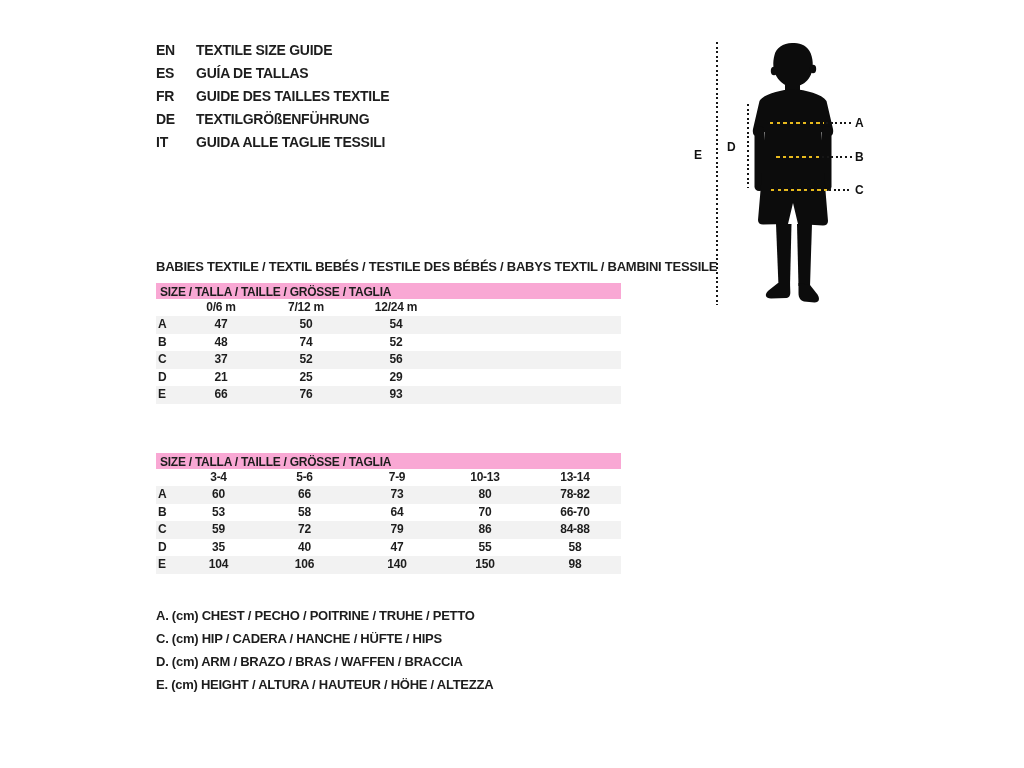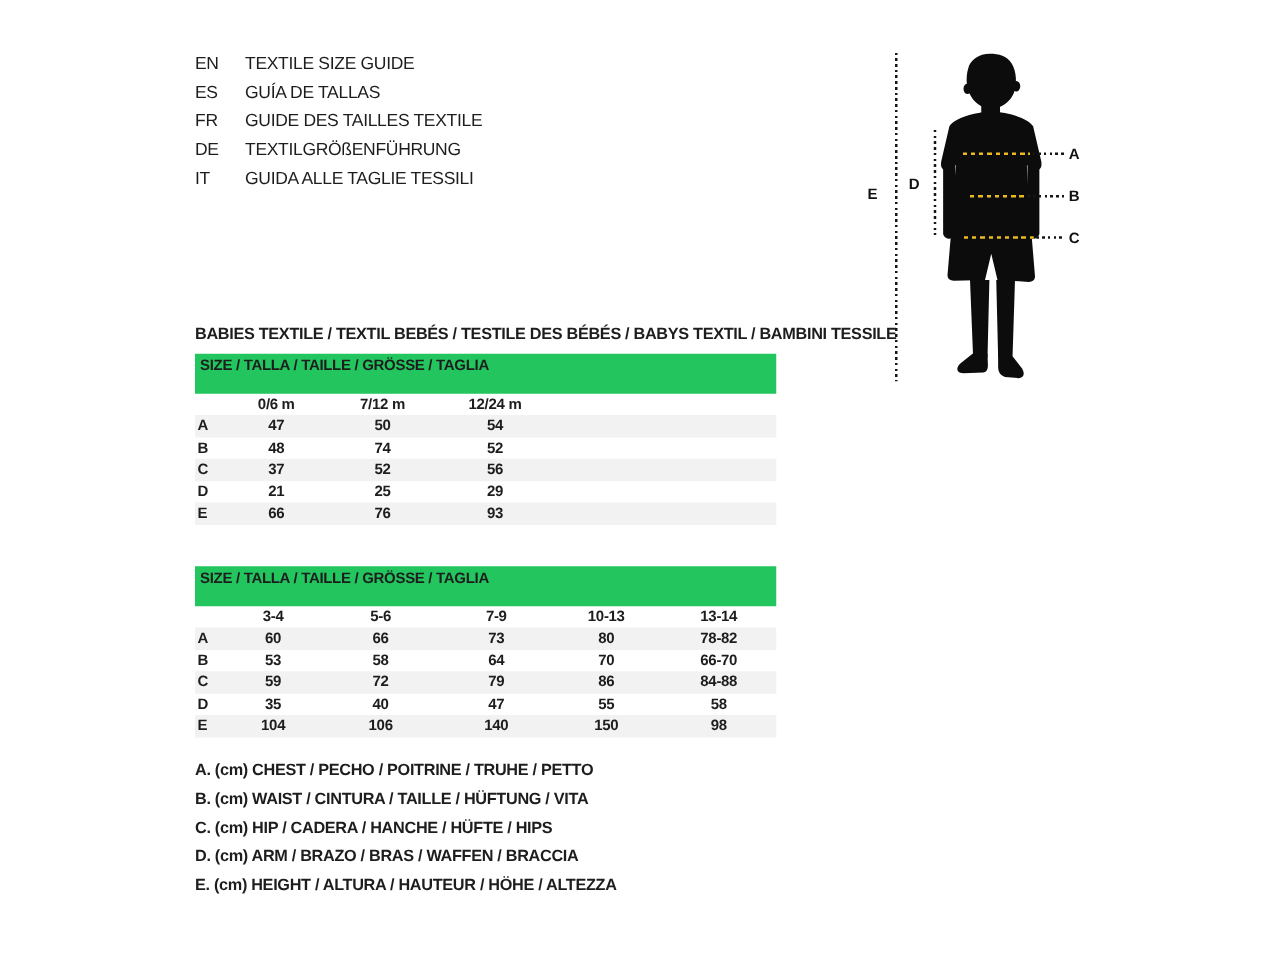--- a/index.html
+++ b/index.html
@@ -4,35 +4,35 @@
 <style>
   * { margin:0; padding:0; box-sizing:border-box; }
   html,body { background:#ffffff; }
   .sheet {
     position:relative; width:1024px; height:768px; background:#ffffff;
     font-family:"Liberation Sans","DejaVu Sans",sans-serif;
     color:#1d1d1d; letter-spacing:-0.25px; overflow:hidden;
   }
   
   .lang-list { position:absolute; left:156px; top:39px; }
-  .lang-row { display:flex; height:23px; line-height:23px; font-size:14px; font-weight:400; }
+  .lang-row { display:flex; height:23px; line-height:23px; font-size:14px; font-weight:700; }
   .lang-code { width:40px; }
   
   .vdots { position:absolute; width:2px;
     background:repeating-linear-gradient(to bottom,#161616 0,#161616 2px,transparent 2px,transparent 4.6px); }
   .hline { position:absolute; height:2px; }
   .ydash { background:repeating-linear-gradient(to right,#e8ba1e 0,#e8ba1e 3.5px,transparent 3.5px,transparent 6.6px); }
   .hdots { background:repeating-linear-gradient(to right,#161616 0,#161616 2px,transparent 2px,transparent 4.6px); }
   .fig-label { position:absolute; font-size:12px; font-weight:700; color:#111; }
   .fig-svg { position:absolute; left:750px; top:40px; }
   
   .section-title { position:absolute; left:156px; font-size:13px; font-weight:700; white-space:nowrap; }
   
   .size-table { position:absolute; left:156px; width:465px; font-size:12px; font-weight:700; }
-  .size-bar { height:32px; line-height:18px; background:#22c55e; padding-left:4px; }
+  .size-bar { height:16px; line-height:18px; background:#f9a8d4; padding-left:4px; }
   .t-row { display:grid; }
   .babies-cols { grid-template-columns:25px 80px 90px 90px 1fr; }
   .children-cols { grid-template-columns:25px 75px 97px 88px 88px 92px; }
   .colhead-row { height:17px; line-height:17px; }
   .data-row { height:17.6px; line-height:17.6px; }
   .data-row.stripe { background:#f2f2f2; }
   .cell { text-align:center; }
   .cell.rowlabel { text-align:left; padding-left:2px; }
   
   .legend { position:absolute; left:156px; top:604px; }
@@ -194,19 +194,18 @@
       <div class="cell">104</div>
       <div class="cell">106</div>
       <div class="cell">140</div>
       <div class="cell">150</div>
       <div class="cell">98</div>
     </div>
   </div>
 
   <div class="legend">
     <div class="legend-line">A. (cm) CHEST / PECHO / POITRINE / TRUHE / PETTO</div>
-    <div class="legend-line">B. (cm) WAIST / CINTURA / TAILLE / HÜFTUNG / VITA</div>
     <div class="legend-line">C. (cm) HIP / CADERA / HANCHE / HÜFTE / HIPS</div>
     <div class="legend-line">D. (cm) ARM / BRAZO / BRAS / WAFFEN / BRACCIA</div>
     <div class="legend-line">E. (cm) HEIGHT / ALTURA / HAUTEUR / HÖHE / ALTEZZA</div>
   </div>
 
 </div>
 
 </body></html>

